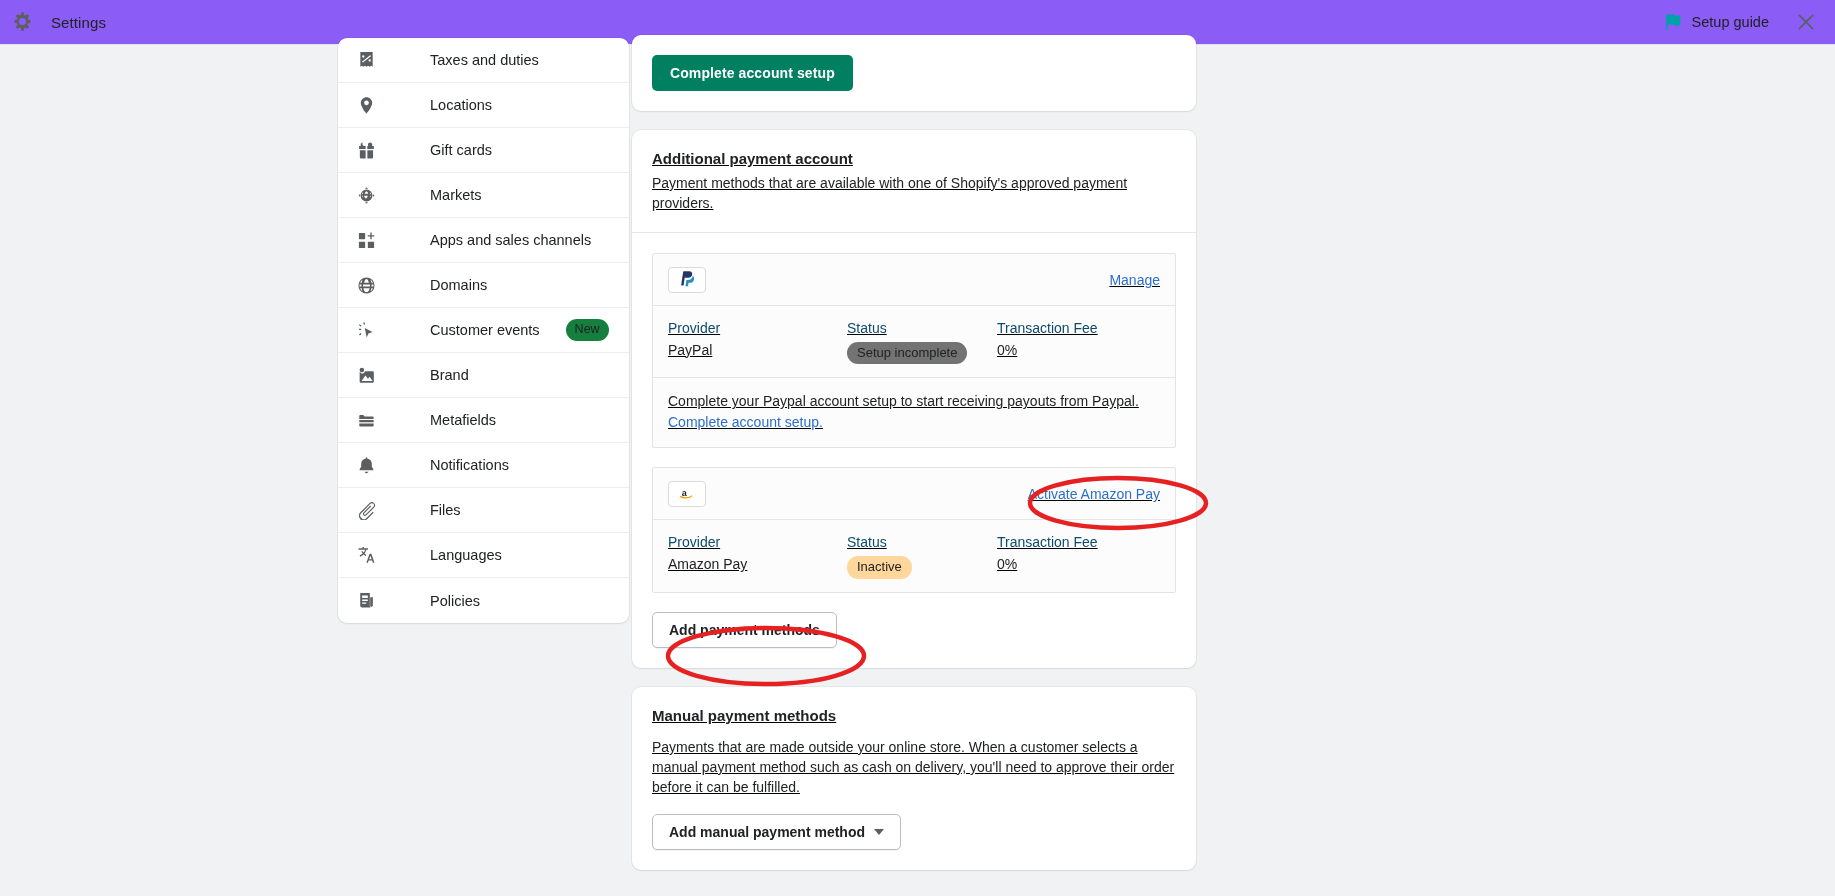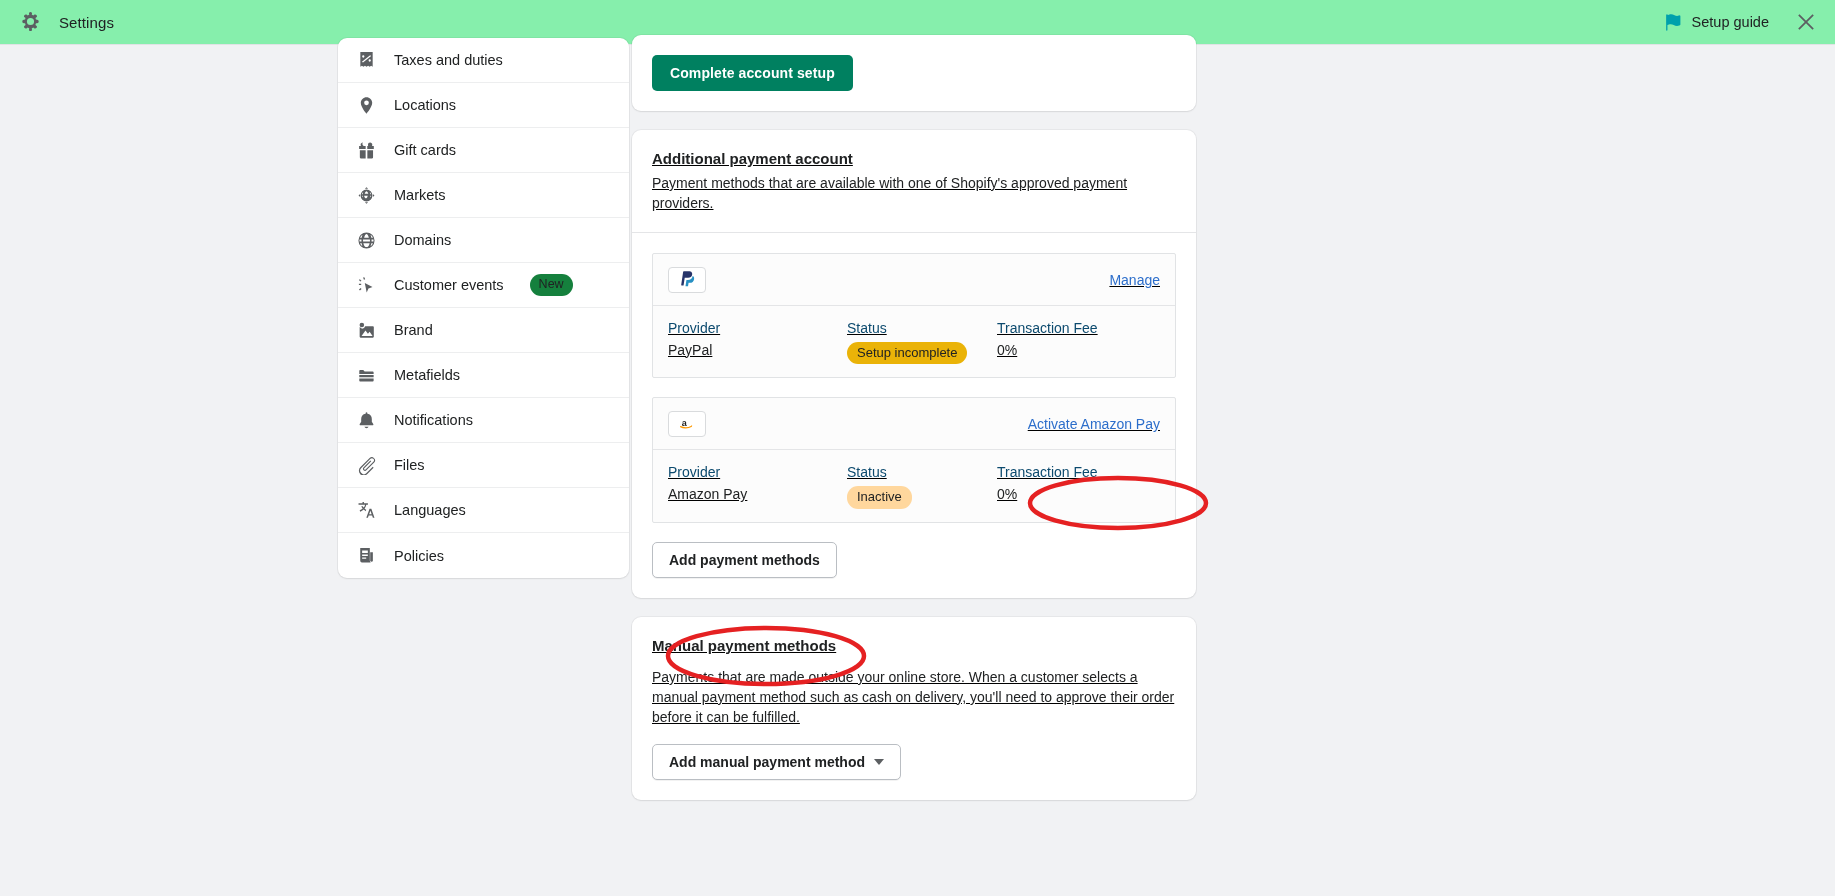--- a/index.html
+++ b/index.html
@@ -7,23 +7,23 @@
     width: 1835px; height: 896px;
     font-family: "Liberation Sans", sans-serif;
     background: #F1F2F4;
     overflow: hidden;
   }
 
   
   #topbar {
     position: absolute; left: 0; top: 0;
     width: 1835px; height: 45px;
-    background: #86efac;
+    background: #8b5cf6;
     border-bottom: 1px solid #E1E3E5;
-    display: flex; align-items: center; padding-left: 8px;
+    display: flex; align-items: center;
   }
   #topbar .left { display: flex; align-items: center; gap: 18px; padding-left: 12px; }
   #topbar .title { font-size: 15px; color: #202223; letter-spacing: .1px; }
   #topbar .right { margin-left: auto; display: flex; align-items: center; gap: 26px; padding-right: 18px; }
   #topbar .guide { display: flex; align-items: center; gap: 10px; font-size: 14.5px; color: #202223; cursor: pointer; }
   .gear { width: 21px; height: 21px; display: block; }
   .flag { width: 17px; height: 17px; display: block; }
   .xmark { width: 22px; height: 22px; display: block; cursor: pointer; }
 
   
@@ -41,21 +41,21 @@
   .nav-item {
     height: 45px;
     display: flex; align-items: center; gap: 17px;
     padding: 0 18px 0 18px;
     border-bottom: 1px solid #EDEEEF;
     cursor: pointer;
   }
   .nav-item:last-child { border-bottom: none; }
   .nav-item .nicon { width: 21px; height: 21px; flex: 0 0 21px; display: flex; align-items: center; justify-content: center; }
   .nav-item .nicon svg { display: block; fill: #5C5F62; }
-  .nav-item .nlabel { font-size: 14.5px; color: #202223; white-space: nowrap; }
+  .nav-item .nlabel { font-size: 14.5px; color: #202223; white-space: nowrap; margin-left: 36px; }
   .badge-new {
     margin-left: 9px;
     background: #15803d; color: #202223;
     font-size: 12.5px; line-height: 1;
     padding: 4px 9px 5px; border-radius: 11px;
     display: inline-block;
   }
 
   
   #main { position: absolute; left: 632px; top: 0px; width: 564px; text-decoration: underline; }
@@ -110,21 +110,21 @@
     display: grid;
     grid-template-columns: 179px 150px 1fr;
     padding: 14px 15px 13px;
   }
   .col-head { font-size: 14px; color: #0c4a6e; margin-bottom: 6px; }
   .col-val  { font-size: 14px; color: #202223; }
   .pill {
     display: inline-block; font-size: 13px; color: #202223;
     padding: 3px 10px 4px; border-radius: 11px; line-height: 1.2;
   }
-  .pill.cyan   { background: #eab308; }
+  .pill.cyan   { background: #737373; }
   .pill.orange { background: #FFD79D; }
 
   .provider-foot {
     border-top: 1px solid #E4E5E7;
     padding: 13px 15px 14px;
     font-size: 14px; color: #202223; line-height: 1.5;
   }
 
   .btn-secondary {
     display: inline-flex; align-items: center; gap: 9px;
@@ -212,20 +212,31 @@
     <div class="nav-item">
       <span class="nicon">
         <svg viewBox="0 0 20 20" width="19" height="19">
             <path d="M10 1.3L8.3 3h3.4L10 1.3zM3.3 8.3L1.6 10l1.7 1.7V8.3zm13.4 0v3.4L18.4 10l-1.7-1.7zM8.3 17l1.7 1.7 1.7-1.7H8.3z"></path>
             <path d="M10 3.8A6.2 6.2 0 1010 16.2 6.2 6.2 0 0010 3.8zm0 1.6c.6 0 1.5 1 1.9 2.7H8.1c.4-1.7 1.3-2.7 1.9-2.7zM6.5 6.6c-.2.6-.4 1.3-.5 2H5a5 5 0 011.5-2zM13.5 6.6a5 5 0 011.5 2h-1c-.1-.7-.3-1.4-.5-2zM5.1 10.2h.9c.1.7.3 1.4.5 2a5 5 0 01-1.4-2zm3.6 0h2.6c-.4 1.8-1.3 2.8-1.9 2.8s-1.5-1-1.9-2.8h1.2zm5.3 0h.9a5 5 0 01-1.4 2c.2-.6.4-1.3.5-2z"></path>
           </svg>
       </span>
       <span class="nlabel">Markets</span>
     </div>
 
+    <div class="nav-item">
+      <span class="nicon">
+        <svg viewBox="0 0 20 20" width="19" height="19">
+            <rect x="2" y="2" width="6.6" height="6.6" rx=".7"></rect>
+            <rect x="2" y="11.4" width="6.6" height="6.6" rx=".7"></rect>
+            <rect x="11.4" y="11.4" width="6.6" height="6.6" rx=".7"></rect>
+            <path d="M15.4 1.6h-1.4v2.8h-2.8v1.4h2.8v2.8h1.4V5.8h2.8V4.4h-2.8z"></path>
+          </svg>
+      </span>
+      <span class="nlabel">Apps and sales channels</span>
+    </div>
 
     <div class="nav-item">
       <span class="nicon">
         <svg viewBox="0 0 20 20" width="19" height="19">
             <path d="M10 1.5a8.5 8.5 0 100 17 8.5 8.5 0 000-17zm0 1.7c.8 0 2 1.5 2.5 4H7.5c.5-2.5 1.7-4 2.5-4zM5.8 3.9a12 12 0 00-.9 3.3H3.2a6.9 6.9 0 012.6-3.3zm8.4 0a6.9 6.9 0 012.6 3.3h-1.7a12 12 0 00-.9-3.3zM2.7 8.9h2a19 19 0 000 2.2h-2a6.9 6.9 0 010-2.2zm3.7 0h7.2a17 17 0 010 2.2H6.4a17 17 0 010-2.2zm8.9 0h2a6.9 6.9 0 010 2.2h-2a19 19 0 000-2.2zM3.2 12.8h1.7c.2 1.2.5 2.3.9 3.3a6.9 6.9 0 01-2.6-3.3zm3.5 0h6.6c-.5 2.5-1.7 4-2.5 4H9.2c-.8 0-2-1.5-2.5-4zm8.4 0h1.7a6.9 6.9 0 01-2.6 3.3c.4-1 .7-2.1.9-3.3z"></path>
           </svg>
       </span>
       <span class="nlabel">Domains</span>
     </div>
 
@@ -330,20 +341,24 @@
               <div class="col-val">PayPal</div>
             </div>
             <div>
               <div class="col-head">Status</div>
               <span class="pill cyan">Setup incomplete</span>
             </div>
             <div>
               <div class="col-head">Transaction Fee</div>
               <div class="col-val">0%</div>
             </div>
+          </div>
+          <div class="provider-foot">
+            <span>Complete your Paypal account setup to start receiving payouts from Paypal.</span><br>
+            <span class="link">Complete account setup.</span>
           </div>
         </div>
 
         
         <div class="provider-box">
           <div class="provider-top">
             <span class="logo-chip">
               <svg viewBox="0 0 24 24" width="18" height="18">
                 <text x="5" y="14" font-family="Liberation Sans, sans-serif" font-size="12" font-weight="bold" fill="#222">a</text>
                 <path d="M3.5 15.5c3.2 2 10 2.2 14-0.2" stroke="#F90" stroke-width="1.7" fill="none" stroke-linecap="round"></path>

